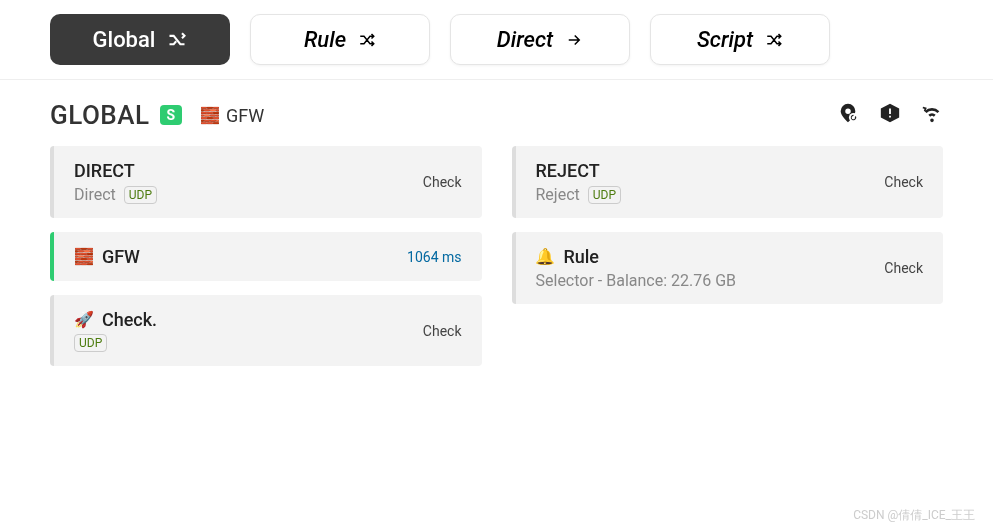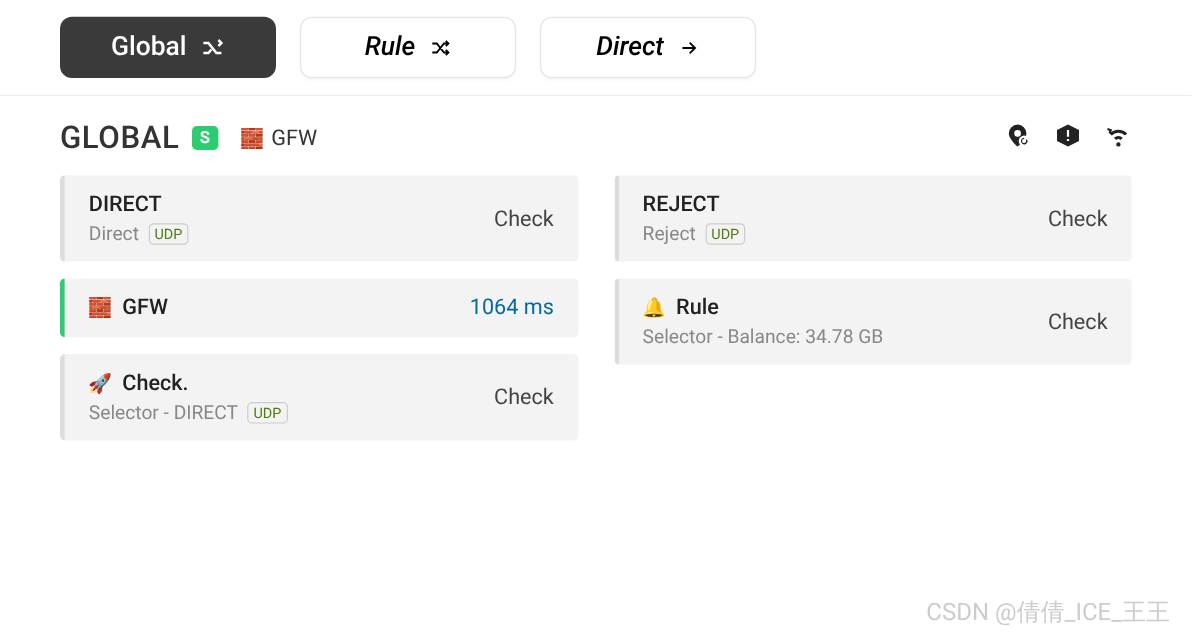--- a/index.html
+++ b/index.html
@@ -17,23 +17,23 @@
     .header-right { display: flex; gap: 20px; }
     .header-icon { cursor: pointer; color: #222; }
     .grid { display: grid; grid-template-columns: 1fr 1fr; gap: 14px 30px; padding: 0 50px; }
     .grid-col { display: flex; flex-direction: column; gap: 14px; }
     .card { display: flex; align-items: center; background: #f3f3f3; border-left: 4px solid #ddd; border-radius: 4px; padding: 14px 20px; cursor: pointer; }
     .card.selected { border-left: 4px solid #2ecc71; }
     .card-body { flex: 1; }
     .card-title { font-size: 18px; font-weight: 500; color: #222; display: flex; align-items: center; gap: 8px; }
     .card-sub { font-size: 16px; color: #888; margin-top: 4px; display: flex; align-items: center; gap: 8px; }
     .udp-badge { font-size: 12px; color: #4d7c0f; border: 1px solid #ccc; border-radius: 4px; padding: 1px 4px; }
-    .card-action { font-size: 18px; color: #444; }
+    .card-action { font-size: 14px; color: #444; }
     .card-action.ms { color: #0369a1; }
-    .watermark { position: absolute; bottom: 8px; right: 18px; color: #ccc; font-size: 20px; }
+    .watermark { position: absolute; bottom: 8px; right: 18px; color: #ccc; font-size: 12px; }
     .emoji { font-size: 16px; }
   </style>
 </head>
 <body>
 
 <div class="tabs">
   <div class="tab active">
     <span>Global</span>
     <span class="tab-icon">
         <svg width="20" height="20" viewBox="0 0 24 24" fill="none" stroke="currentColor" stroke-width="2.5">
@@ -47,20 +47,28 @@
         <svg width="18" height="18" viewBox="0 0 24 24" fill="none" stroke="currentColor" stroke-width="2">
           <path d="M3 7h5l8 10h5M18 4l3 3-3 3M3 17h5l8-10h5M18 20l3-3-3-3"></path>
         </svg>
       </span>
   </div>
   <div class="tab inactive">
     <span>Direct</span>
     <span class="tab-icon">
         <svg width="18" height="18" viewBox="0 0 24 24" fill="none" stroke="currentColor" stroke-width="2">
           <path d="M5 12h14M13 6l6 6-6 6"></path>
+        </svg>
+      </span>
+  </div>
+  <div class="tab inactive">
+    <span>Script</span>
+    <span class="tab-icon">
+        <svg width="18" height="18" viewBox="0 0 24 24" fill="none" stroke="currentColor" stroke-width="2">
+          <path d="M3 7h5l8 10h5M18 4l3 3-3 3M3 17h5l8-10h5M18 20l3-3-3-3"></path>
         </svg>
       </span>
   </div>
 </div>
 
 <div class="header">
   <div class="header-left">
     <span class="header-title">GLOBAL</span>
     <span class="s-badge">S</span>
     <span class="gfw-label">
@@ -105,21 +113,20 @@
       </div>
       <div class="card-action ms">1064 ms</div>
     </div>
     <div class="card">
       <div class="card-body">
         <div class="card-title">
           <span class="emoji">🚀</span>
           <span>Check.</span>
         </div>
         <div class="card-sub">
-          <span>Selector - DIRECT</span>
           <span class="udp-badge">UDP</span>
         </div>
       </div>
       <div class="card-action">Check</div>
     </div>
   </div>
   <div class="grid-col">
     <div class="card">
       <div class="card-body">
         <div class="card-title">REJECT</div>
@@ -129,20 +136,20 @@
         </div>
       </div>
       <div class="card-action">Check</div>
     </div>
     <div class="card">
       <div class="card-body">
         <div class="card-title">
           <span class="emoji">🔔</span>
           <span>Rule</span>
         </div>
-        <div class="card-sub">Selector - Balance: 34.78 GB</div>
+        <div class="card-sub">Selector - Balance: 22.76 GB</div>
       </div>
       <div class="card-action">Check</div>
     </div>
   </div>
 </div>
 
 <div class="watermark">CSDN @倩倩_ICE_王王</div>
 
 </body></html>

